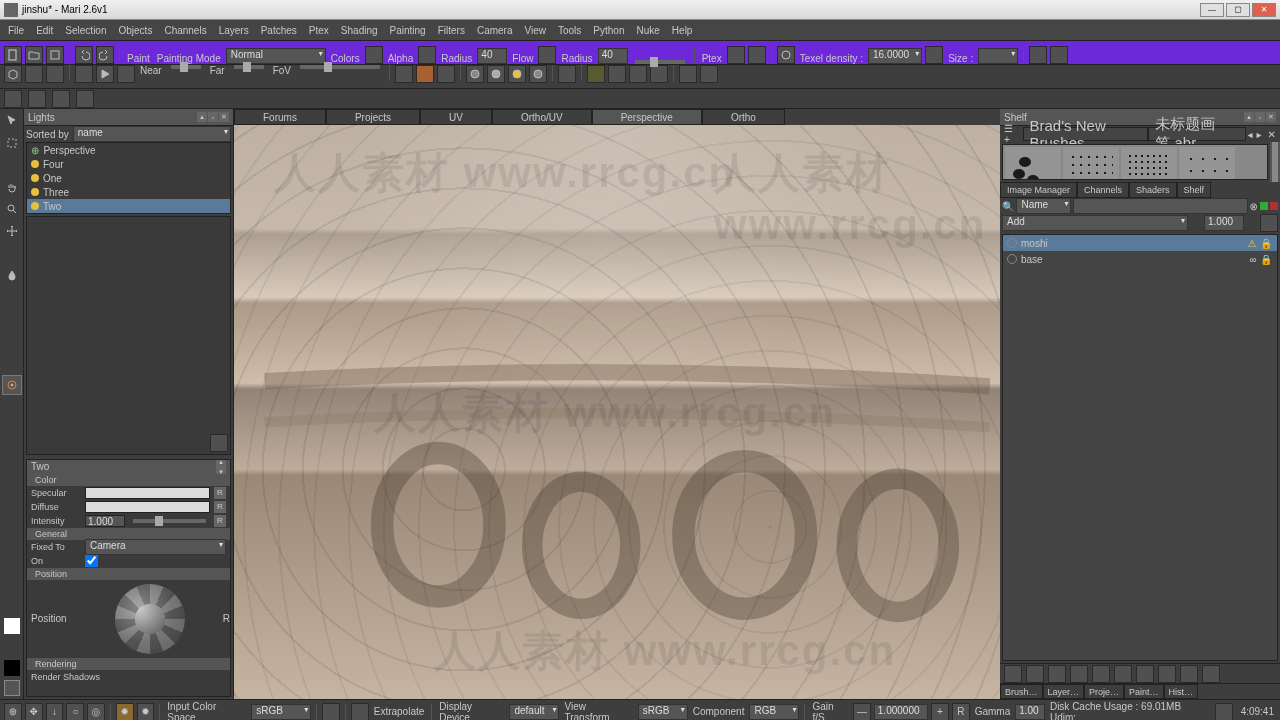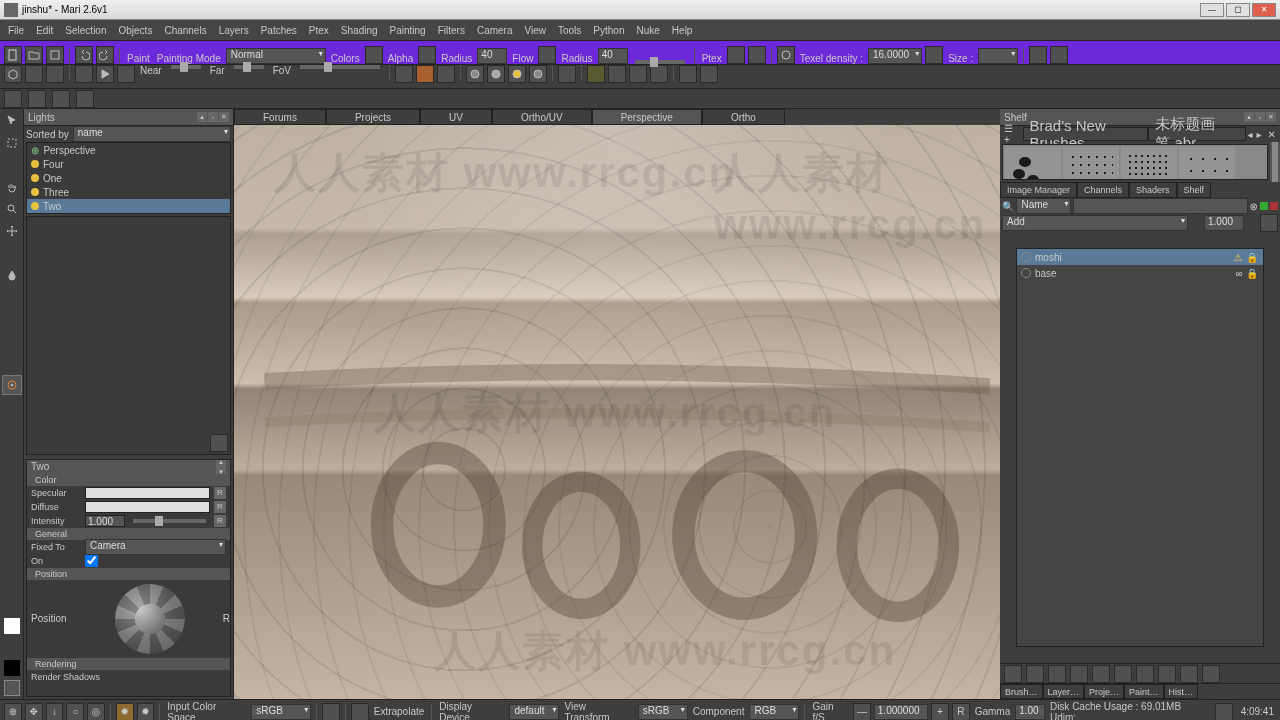--- a/index.html
+++ b/index.html
@@ -64,21 +64,21 @@
 .shelfbody{flex:0 0 200px;background:#888;margin:2px;border:1px solid #222;position:relative;overflow:hidden}
 .brushcell{position:absolute;width:56px;height:56px;background:#949494;font-size:8px;color:#ddd}
 .dots{position:absolute;inset:6px 6px 14px 6px;background-image:radial-gradient(#1a1a1a 1.2px,transparent 1.3px);background-size:8px 8px}
 .bigdots{position:absolute;inset:8px 8px 16px 8px}
 .bd{position:absolute;width:12px;height:10px;background:#1a1a1a;border-radius:50%}
 .righttabs{height:16px;display:flex;background:#3e3e3e}
 .rtab{padding:0 6px;border:1px solid #222;cursor:pointer;display:flex;align-items:center;font-size:9px}
 .layershead{height:14px;background:#555;padding:0 4px;display:flex;align-items:center}
 .layersfilter{height:16px;display:flex;align-items:center;padding:2px;gap:2px}
 .layersblend{height:18px;display:flex;align-items:center;padding:2px;gap:16px}
-.layerslist{flex:1;background:#444;border:1px solid #222;margin:16px}
+.layerslist{flex:1;background:#444;border:1px solid #222;margin:2px}
 .layerrow{height:16px;display:flex;align-items:center;padding:0 4px;gap:4px}
 .layerrow.sel{background:#5a7a9a}
 .eye{width:10px;height:10px;border:1px solid #888;border-radius:50%}
 .layerbtns{height:20px;display:flex;align-items:center;padding:0 4px;gap:4px;border-top:1px solid #222}
 .bottabs{height:16px;display:flex;background:#3e3e3e;border-top:1px solid #222}
 .btab{padding:0 4px;border:1px solid #222;display:flex;align-items:center;font-size:9px}
 .statusbar{height:24px;background:#3e3e3e;display:flex;align-items:center;padding:0 4px;gap:3px;border-top:1px solid #222}
 .colorbox{width:16px;height:16px}
 .scroll{width:10px;background:#555;display:flex;align-items:center;justify-content:center}
 .scroll::after{content:"";width:6px;height:40px;background:#888}

